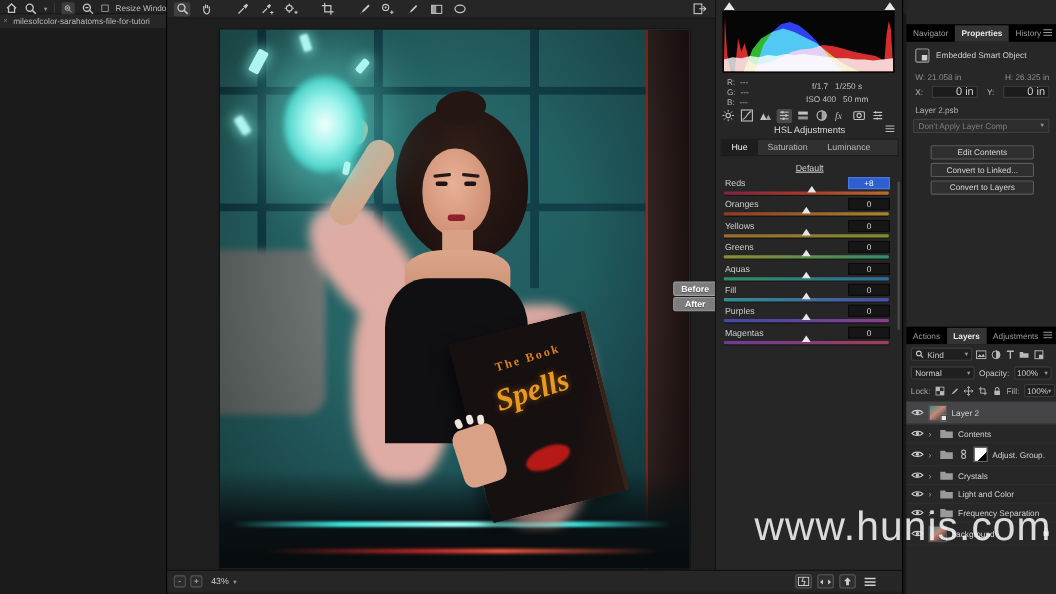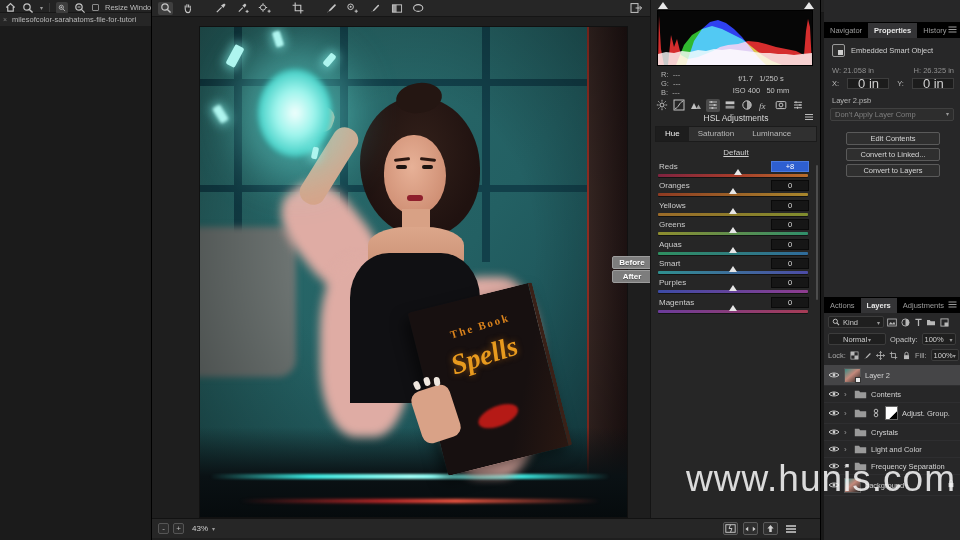--- a/index.html
+++ b/index.html
@@ -105,32 +105,32 @@
   .psr .ptabs { position:absolute; left:0; width:136px; height:16px; background:#000000; display:flex; align-items:flex-end; color:#9c9c9c; font-size:7.5px; }
   .ptab { padding:3px 6px 3px 6px; }
   .ptab.act { background:#343436; color:#e8e8e8; font-weight:bold; }
   .pmenu { position:absolute; right:3px; top:4px; color:#9c9c9c; }
   .props { position:absolute; left:0; top:38px; width:136px; color:#bdbdbd; font-size:7.5px; }
   .so-row { position:absolute; left:8px; top:6px; display:flex; gap:6px; align-items:center; color:#cfcfcf; }
   .so-ic { width:13px; height:13px; border:1px solid #9a9a9a; border-radius:2px; background:#2f2f2f; position:relative; }
   .so-ic:after { content:""; position:absolute; right:1px; bottom:1px; width:5px; height:5px; background:#cfcfcf; }
   .dim-row { position:absolute; left:8px; top:28px; width:122px; display:flex; justify-content:space-between; color:#8f8f8f; }
   .xy-row { position:absolute; left:8px; top:40px; width:122px; display:flex; gap:8px; align-items:center; }
-  .fld { width:44px; height:11px; background:#1c1c1c; border:1px solid #3d3d3d; color:#cfcfcf; font-size:13px; line-height:10px; padding-left:10px; }
+  .fld { width:44px; height:11px; background:#1c1c1c; border:1px solid #3d3d3d; color:#cfcfcf; font-size:10px; line-height:10px; padding-left:21px; }
   .psb-lbl { position:absolute; left:8px; top:58px; color:#b5b5b5; }
   .dropd { position:absolute; left:6px; top:70px; width:124px; height:13px; background:#2d2d2d; border:1px solid #404040; border-radius:2px; color:#7f7f7f; font-size:7.5px; line-height:11px; padding:0 4px; display:flex; justify-content:space-between; }
   .pbtn { position:absolute; left:22px; width:94px; height:13px; background:#2f2f2f; border:1px solid #5a5a5a; border-radius:2px; color:#d6d6d6; font-size:7.5px; text-align:center; line-height:11px; }
 
   .layers-tabs { top:297px !important; }
   .lay-body { position:absolute; left:0; top:313px; width:136px; height:227px; background:#272728; color:#c4c4c4; font-size:7.5px; }
   .filt-row { position:absolute; left:4px; top:3px; display:flex; gap:3px; align-items:center; }
   .kindbox { width:56px; height:12px; background:#1f1f1f; border:1px solid #3c3c3c; border-radius:2px; display:flex; align-items:center; gap:3px; padding:0 3px; color:#c8c8c8; }
   .f-ic { width:10px; height:10px; display:inline-flex; align-items:center; justify-content:center; color:#b8b8b8; }
   .blend-row { position:absolute; left:4px; top:20px; display:flex; gap:4px; align-items:center; width:130px; }
-  .blendbox { width:58px; height:12px; background:#1f1f1f; border:1px solid #3c3c3c; border-radius:2px; color:#cfcfcf; padding:0 14px; display:flex; justify-content:space-between; align-items:center; }
+  .blendbox { width:58px; height:12px; background:#1f1f1f; border:1px solid #3c3c3c; border-radius:2px; color:#cfcfcf; padding:0 3px; display:flex; justify-content:space-between; align-items:center; }
   .opbox { width:34px; height:12px; background:#1f1f1f; border:1px solid #3c3c3c; border-radius:2px; color:#cfcfcf; padding:0 2px; display:flex; justify-content:space-between; align-items:center; }
   .lock-row { position:absolute; left:4px; top:36px; display:flex; gap:4px; align-items:center; width:130px; color:#a8a8a8; }
   .lrows { position:absolute; left:0; top:52px; width:136px; }
   .lrow { position:relative; height:17px; display:flex; align-items:center; gap:4px; padding-left:4px; border-bottom:1px solid #2e2e30; }
   .lrow.sel { background:#454547; height:21px; }
   .lrow.tall { height:21px; }
   .eye { width:12px; height:12px; color:#cfcfcf; flex:0 0 auto; }
   .chev { color:#9a9a9a; font-size:8px; width:6px; flex:0 0 auto; }
   .foldr { width:13px; height:10px; color:#9a9a9a; flex:0 0 auto; }
   .lthumb { width:17px; height:15px; background:linear-gradient(140deg,#3a8b84 0%,#c4897b 45%,#21201f 100%); border:1px solid #555; position:relative; flex:0 0 auto; }
@@ -467,21 +467,21 @@
             </div>
         </div>
         <div class="srow">
           <span class="slabel">Aquas</span>
           <span class="sval">0</span>
           <div class="strack g4" style="background: linear-gradient(to right, rgb(47, 143, 96), rgb(47, 107, 156));">
               <i class="thumb" style="left:50%"></i>
             </div>
         </div>
         <div class="srow">
-          <span class="slabel">Smart</span>
+          <span class="slabel">Fill</span>
           <span class="sval">0</span>
           <div class="strack g5" style="background: linear-gradient(to right, rgb(47, 143, 143), rgb(76, 75, 166));">
               <i class="thumb" style="left:50%"></i>
             </div>
         </div>
         <div class="srow">
           <span class="slabel">Purples</span>
           <span class="sval">0</span>
           <div class="strack g6" style="background: linear-gradient(to right, rgb(60, 75, 166), rgb(143, 60, 143));">
               <i class="thumb" style="left:50%"></i>

